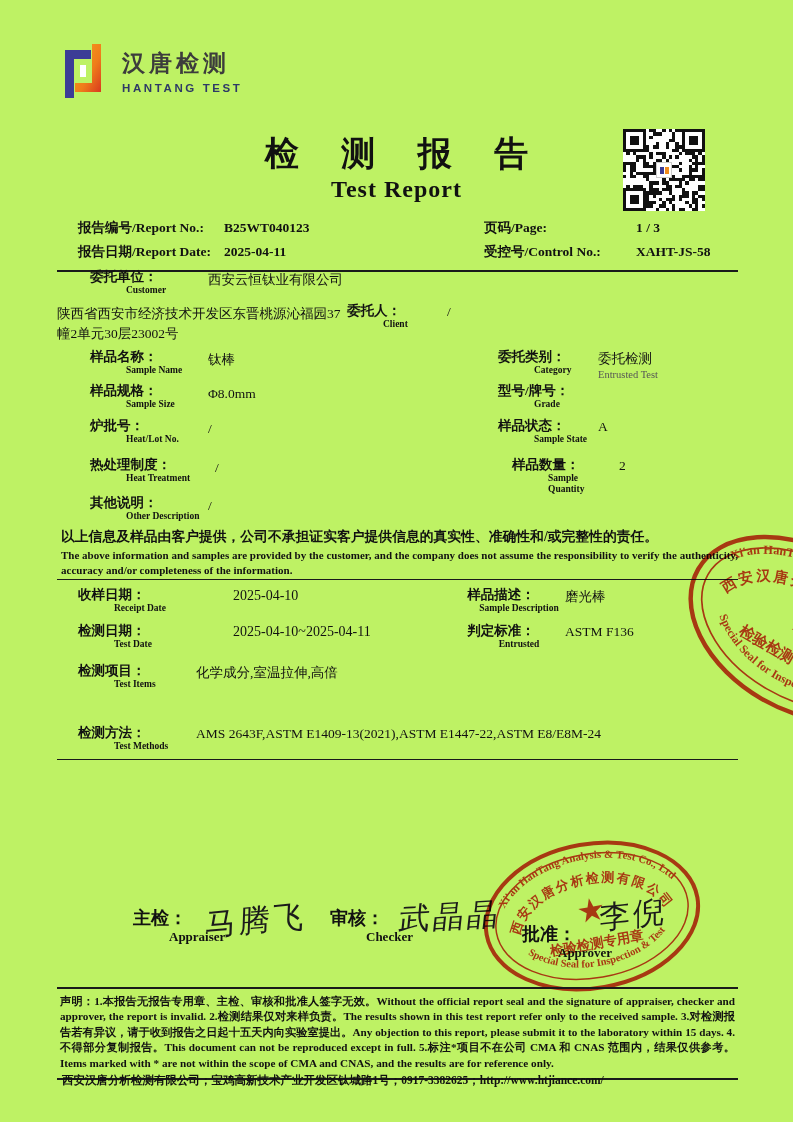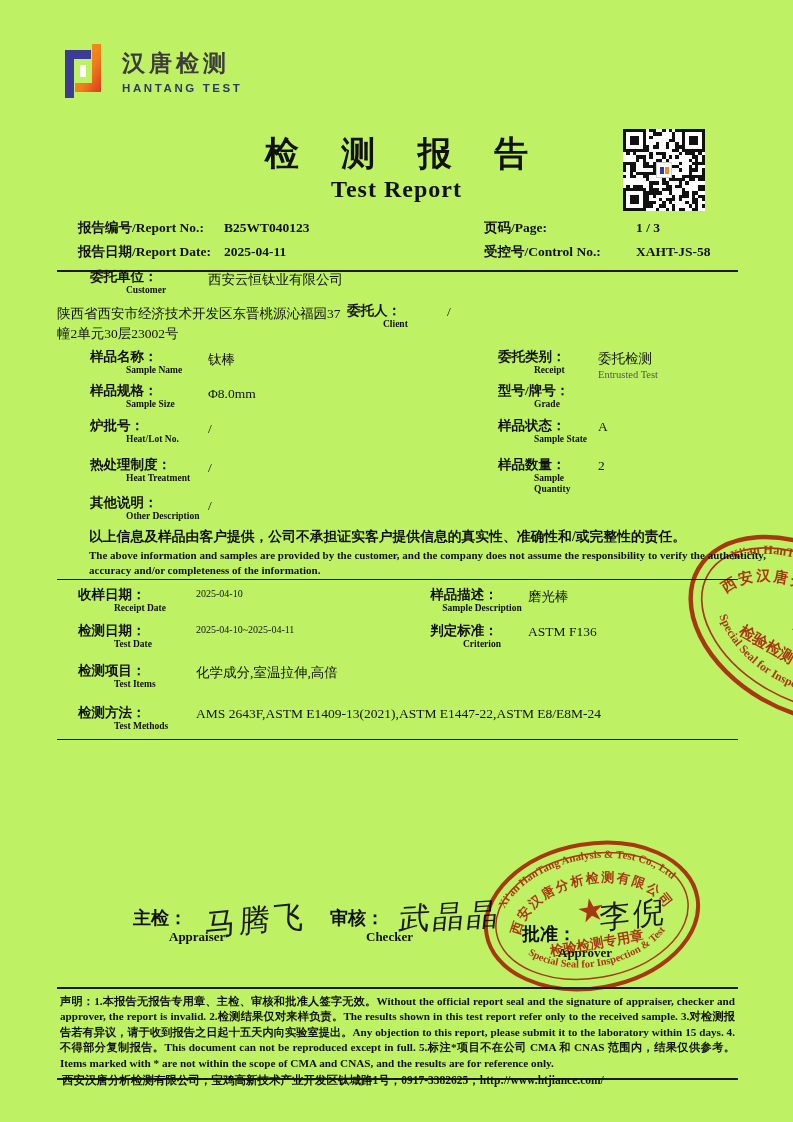--- a/index.html
+++ b/index.html
@@ -32,40 +32,40 @@
         padding:2px 0 6px;}
   .mrow{display:flex;align-items:center;height:24px;font-weight:bold;font-size:13.5px;}
   .ml1{width:146px;margin-left:21px;}
   .mv1{width:260px;}
   .ml2{width:152px;}
   .mv2{flex:1;}
   
   .customer{position:absolute;top:269px;left:57px;width:681px;}
   .irow{display:flex;}
   .h34{min-height:34px;} .h46{min-height:46px;} .h35{min-height:35px;}
-  .h38{min-height:38px;} .h39{min-height:39px;}
+  .h38{min-height:38px;gap:7px;} .h39{min-height:39px;}
   .lblblock{width:118px;margin-left:33px;flex:none;}
   .lcn{font-size:13.5px;font-weight:bold;line-height:1.15;}
   .len{font-size:9.5px;font-weight:bold;line-height:1.2;padding-left:36px;}
   .lval{width:290px;flex:none;font-size:13.5px;line-height:1.5;padding-top:1px;}
   .rlblblock{width:100px;flex:none;}
   .rval{flex:1;font-size:13.5px;padding-top:1px;}
   .vsub{font-size:10.5px;color:#555;line-height:1.35;}
   
-  .provision{position:absolute;top:528px;left:57px;width:681px;margin-left:28px;}
+  .provision{position:absolute;top:528px;left:57px;width:681px;}
   .prov-cn{font-size:13.8px;font-weight:bold;margin-left:4px;}
   .prov-en{font-size:11px;font-weight:bold;line-height:1.38;margin-top:2px;margin-left:4px;
            text-align:justify;}
   
   .testinfo{position:absolute;top:579px;left:57px;width:681px;border-top:1.6px solid #1a1a1a;
             border-bottom:1.6px solid #1a1a1a;padding:7px 0 0;}
   .trow{display:flex;}
-  .t36{min-height:36px;} .t40{min-height:40px;} .t42{min-height:42px;justify-content:flex-end;} .t34{min-height:34px;}
+  .t36{min-height:36px;} .t40{min-height:40px;} .t42{min-height:42px;justify-content:flex-end;} .t34{min-height:34px;margin-top:20px;}
   .tlbl{width:118px;margin-left:21px;flex:none;}
-  .tval{width:204px;flex:none;font-size:10px;padding-top:1px;}
+  .tval{width:204px;flex:none;font-size:14px;padding-top:1px;margin-left:37px;}
   .tvalw{flex:1;font-size:13.5px;padding-top:1px;}
   .trlbl{width:128px;flex:none;text-align:center;}
   .trval{flex:1;font-size:13.5px;padding-top:1px;}
   
   .signrow{position:absolute;top:896px;left:57px;width:681px;height:80px;}
   .sgl{position:absolute;}
   .sgl .lcn{font-size:18px;}
   .sig{position:absolute;font-size:31px;color:#1b1b1b;letter-spacing:3px;white-space:nowrap;}
   .sig-a{left:148px;top:4px;transform:rotate(-5deg) skewX(-7deg);}
   .sig-c{left:342px;top:0px;transform:rotate(-3deg) skewX(-9deg);}
@@ -775,21 +775,21 @@
       <div class="rval">/</div>
     </div>
     <div class="irow h34">
       <div class="lblblock">
         <div class="lcn">样品名称：</div>
         <div class="len">Sample Name</div>
       </div>
       <div class="lval">钛棒</div>
       <div class="rlblblock">
         <div class="lcn">委托类别：</div>
-        <div class="len">Receipt</div>
+        <div class="len">Category</div>
       </div>
       <div class="rval">
         <div>委托检测</div>
         <div class="vsub">Entrusted Test</div>
       </div>
     </div>
     <div class="irow h35">
       <div class="lblblock">
         <div class="lcn">样品规格：</div>
         <div class="len">Sample Size</div>
@@ -852,21 +852,21 @@
       <div class="trval">磨光棒</div>
     </div>
     <div class="trow t40">
       <div class="tlbl">
         <div class="lcn">检测日期：</div>
         <div class="len">Test Date</div>
       </div>
       <div class="tval">2025-04-10~2025-04-11</div>
       <div class="trlbl">
         <div class="lcn">判定标准：</div>
-        <div class="len">Criterion</div>
+        <div class="len">Entrusted</div>
       </div>
       <div class="trval">ASTM F136</div>
     </div>
     <div class="trow t42">
       <div class="tlbl">
         <div class="lcn">检测项目：</div>
         <div class="len">Test Items</div>
       </div>
       <div class="tvalw">化学成分,室温拉伸,高倍</div>
     </div>

